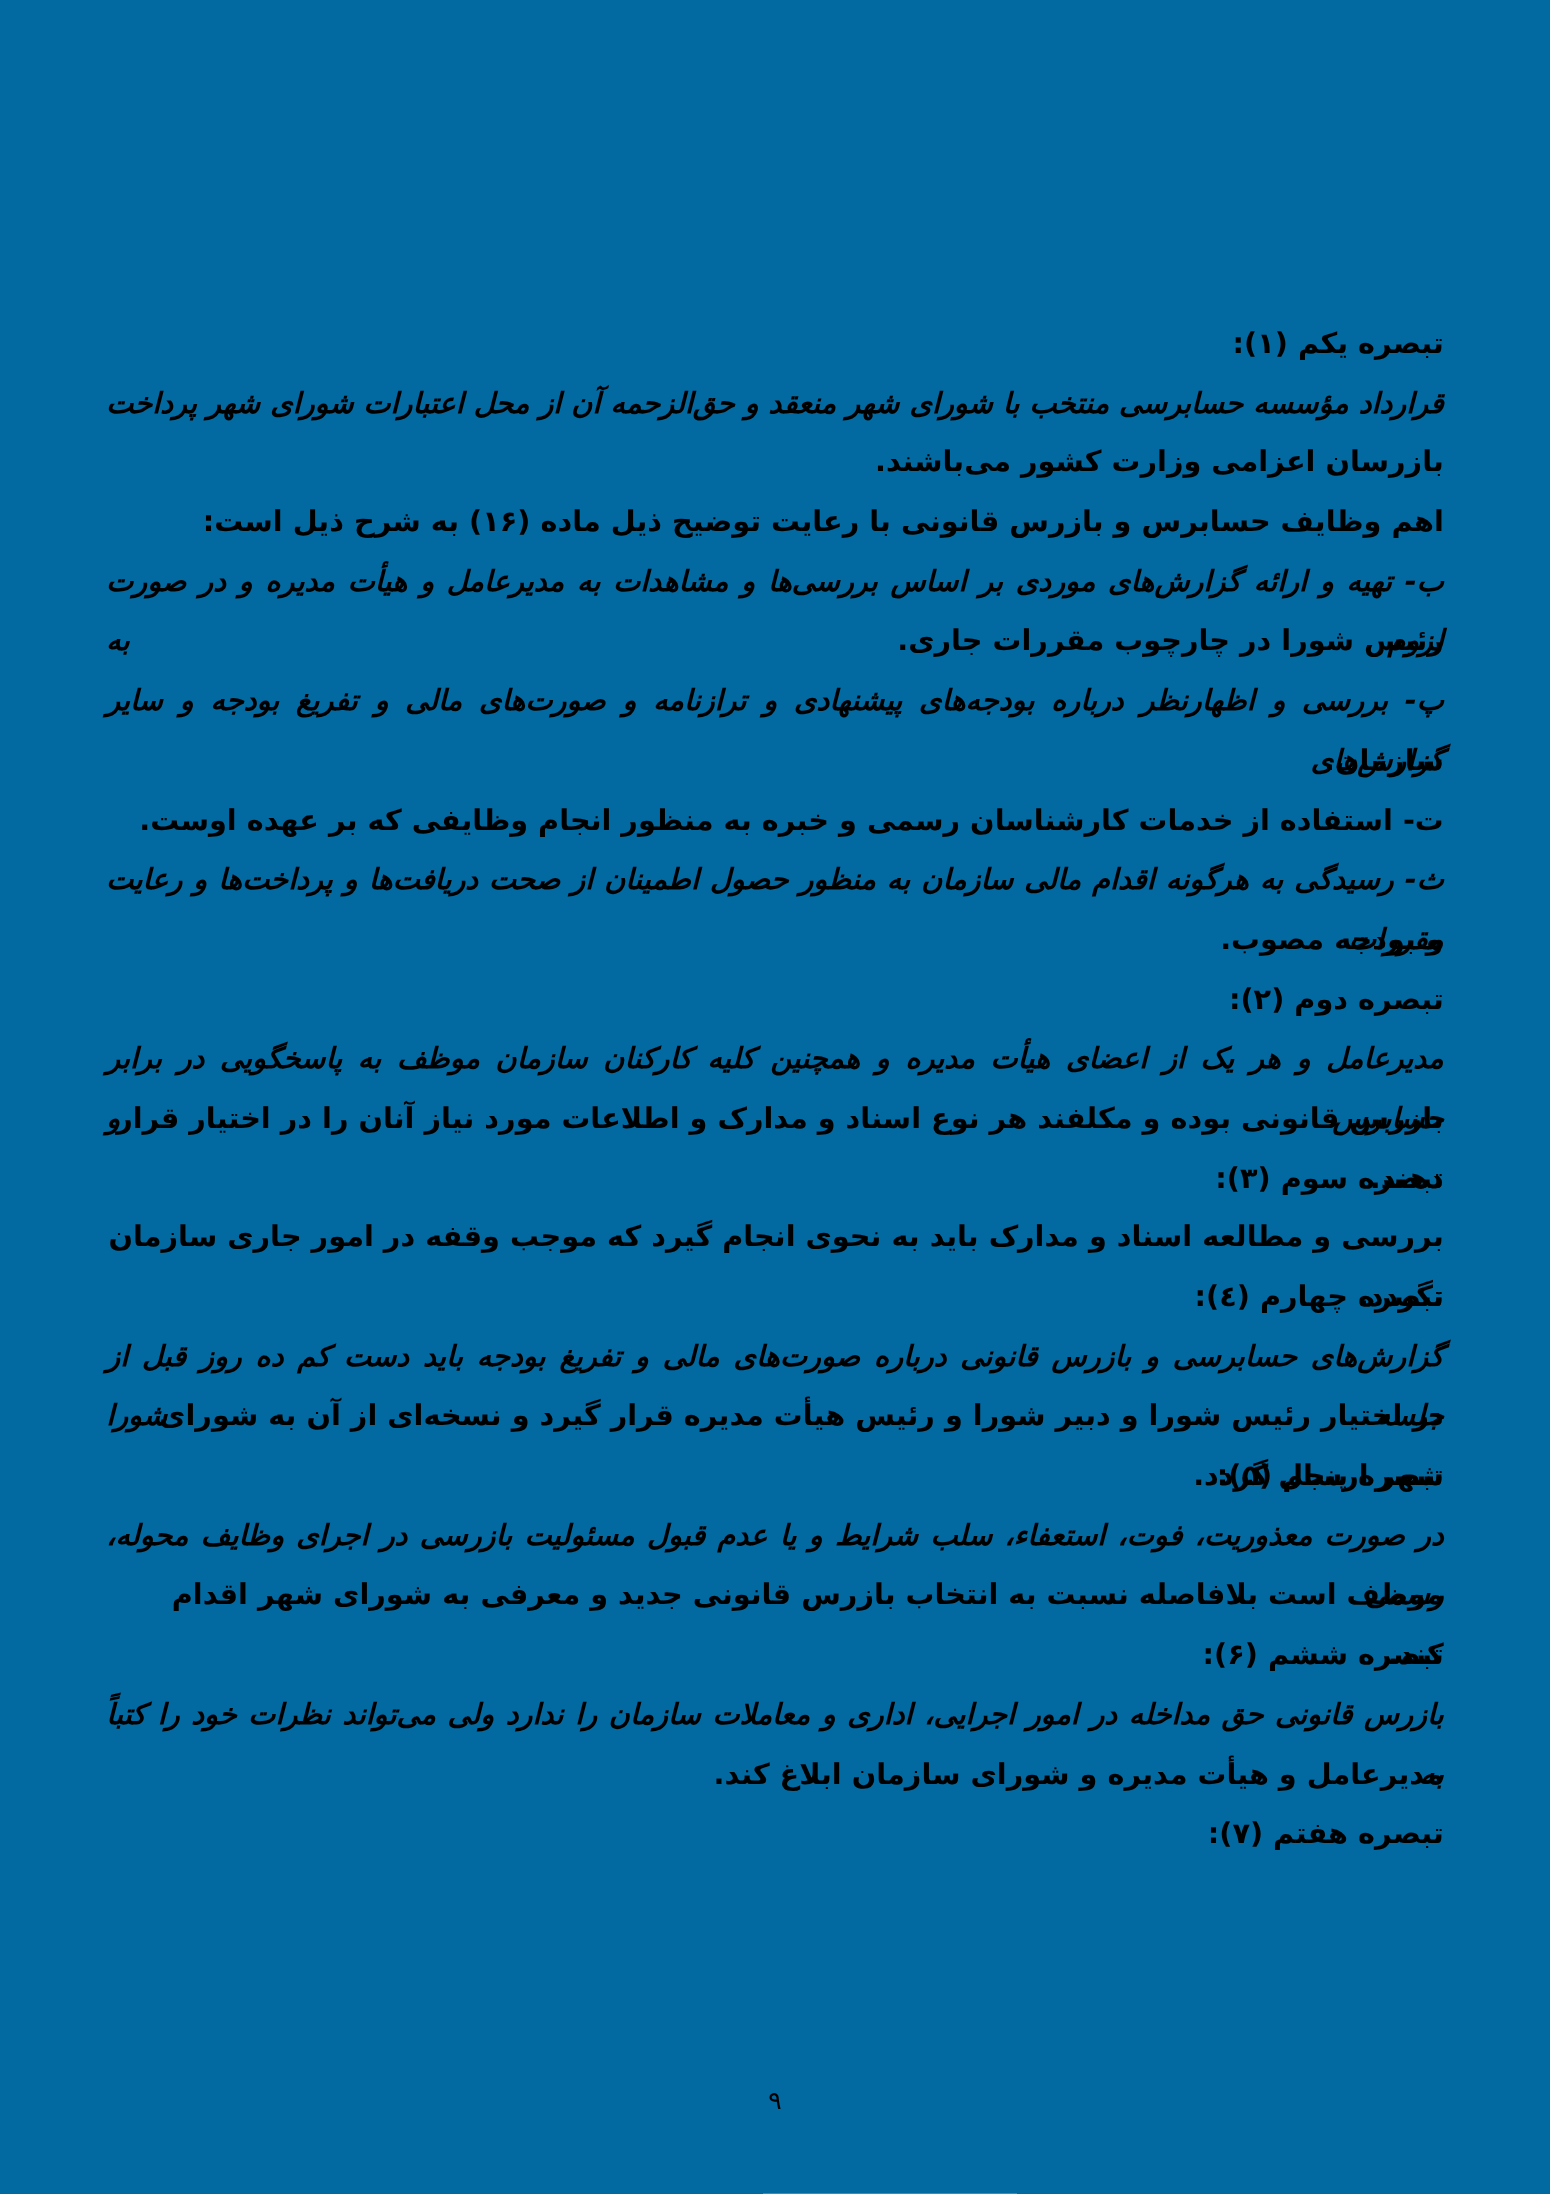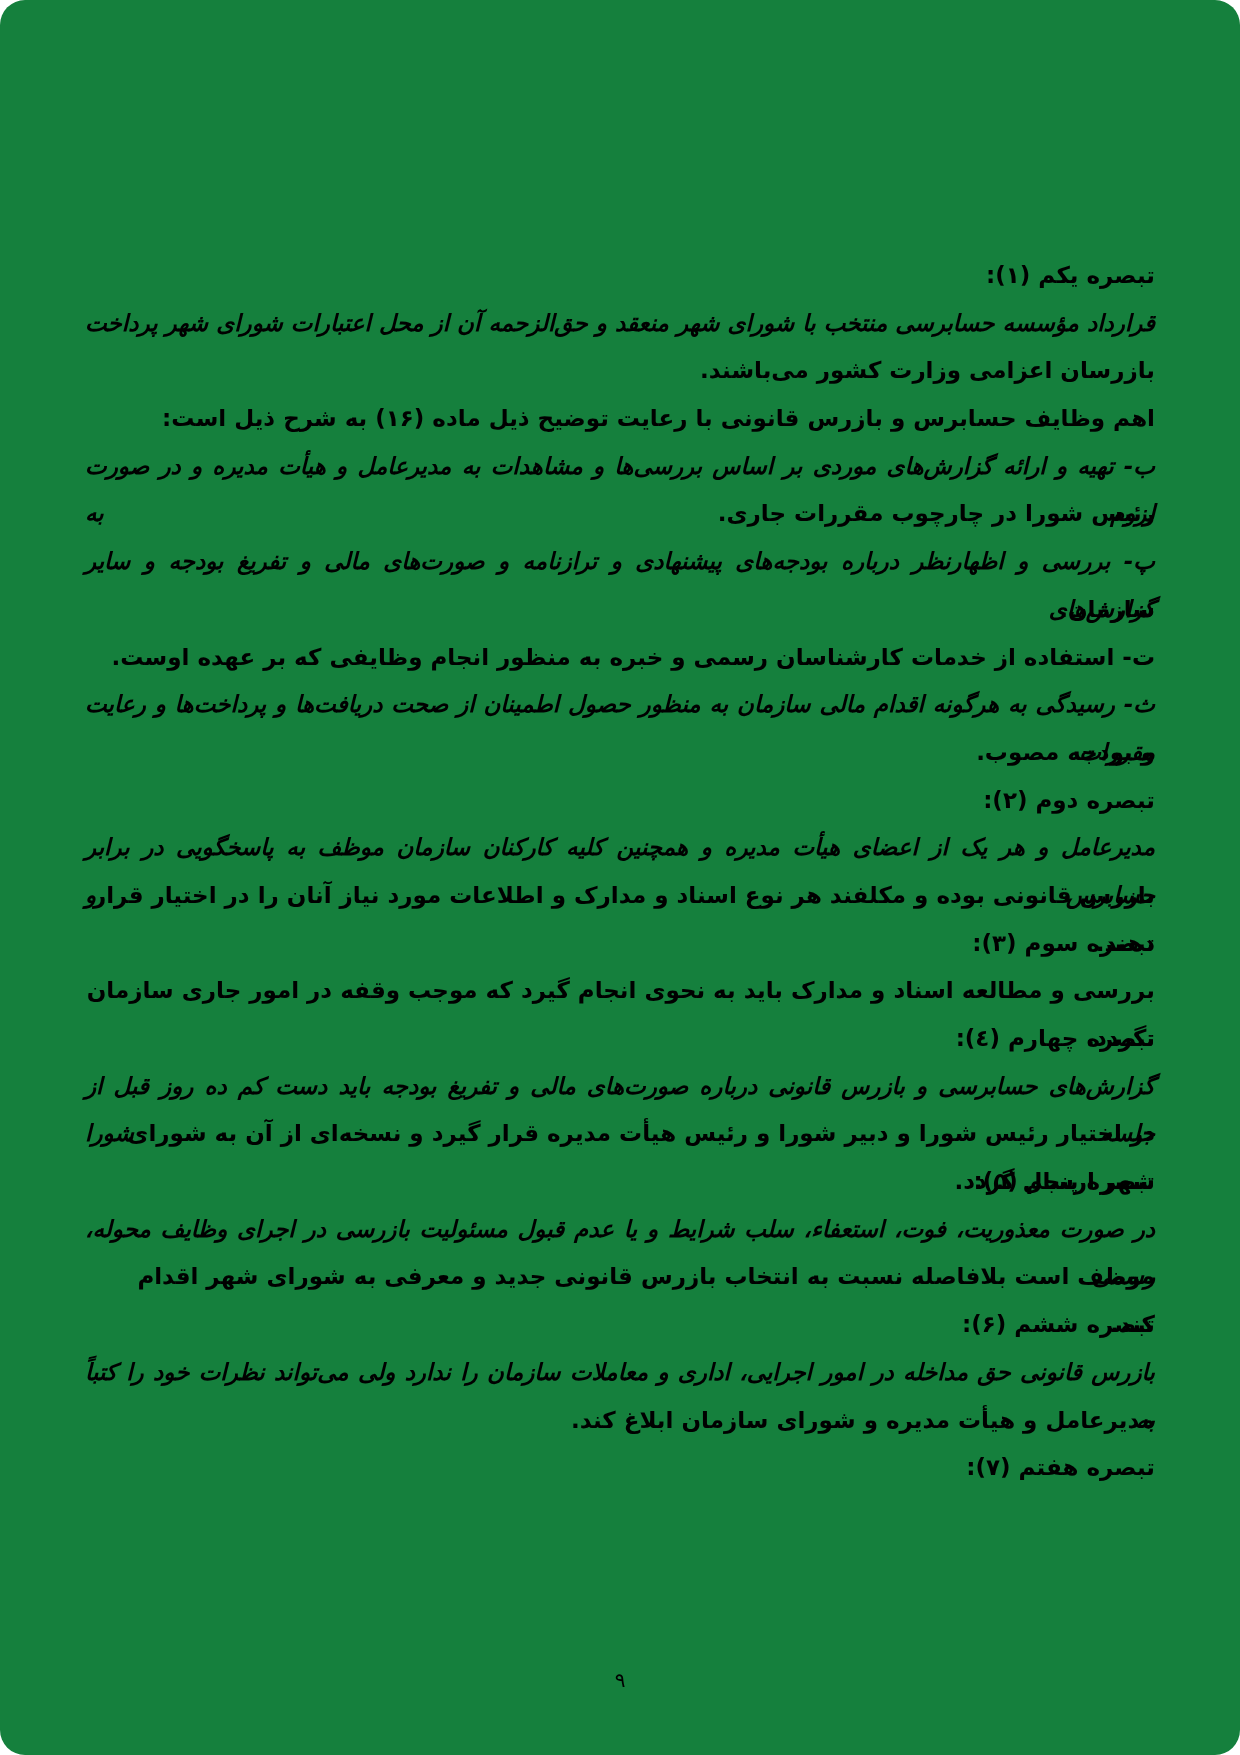--- a/index.html
+++ b/index.html
@@ -11,22 +11,21 @@
     width: 1240px;
     height: 1755px;
     position: relative;
     font-family: "DejaVu Sans", sans-serif;
     color: #000000;
     overflow: hidden;
   }
   .page {
     position: absolute;
     inset: 0;
-    background: #15803d;
-    border-radius: 25px;
+    background: #0369a1;
   }
   .doc-body {
     position: absolute;
     top: 252px;
     right: 85px;
     left: 85px;
     direction: rtl;
   }
   .line {
     font-size: 23px;

